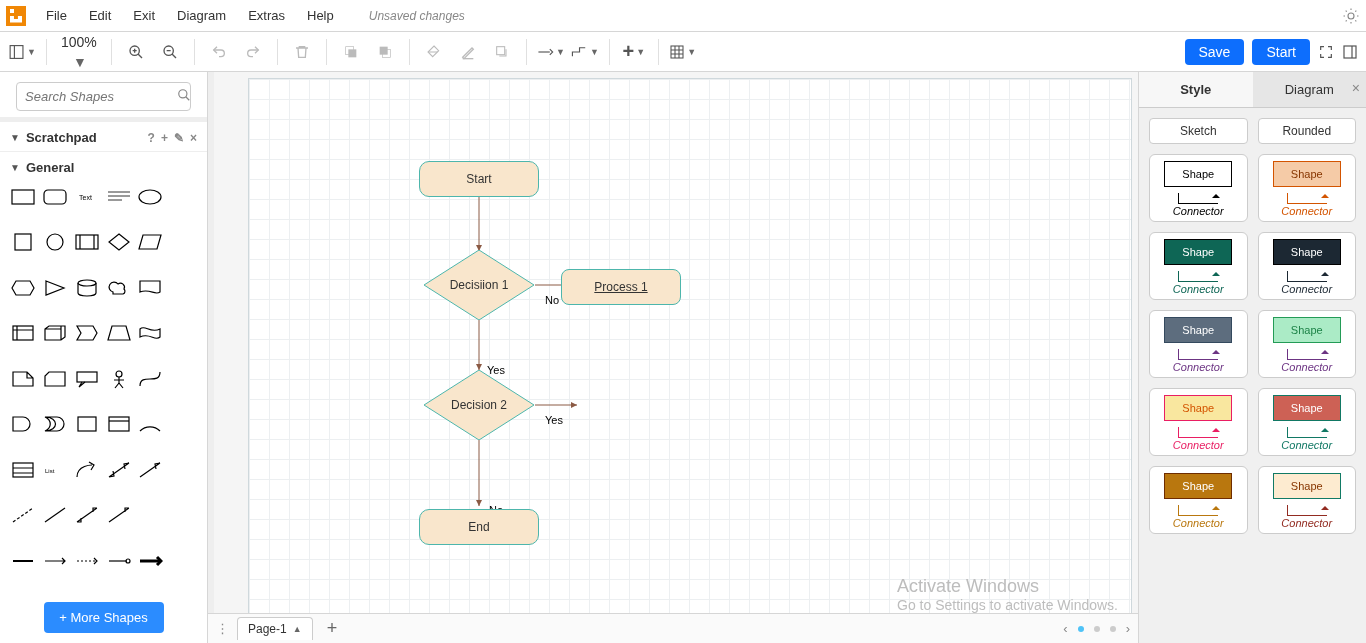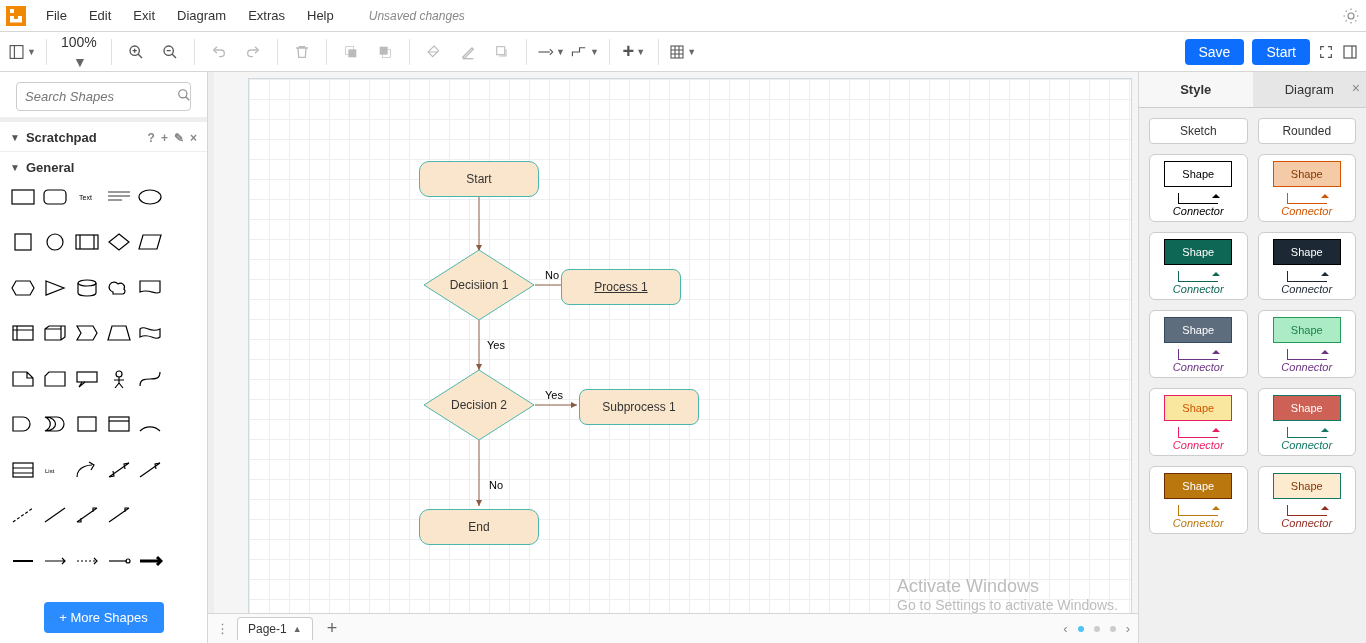--- a/index.html
+++ b/index.html
@@ -53,21 +53,21 @@
   border:1px solid #cfd8dc;}
 .vhandle{ position:absolute; left:0; top:0; bottom:0; width:6px; background:#eee;}
 
 
 .node { position:absolute; font-size:12px; display:flex; align-items:center; justify-content:center; text-align:center; }
 .rrect { background:#f9e6cc; border:1px solid #4db6ac; border-radius:10px; width:120px; height:36px;}
 .diamond { width:110px; height:70px; }
 .diamond .d-inner{ position:absolute; inset:0; display:flex; align-items:center; justify-content:center;}
 .diamond svg{ position:absolute; inset:0;}
 .proc { background:#f9e6cc; border:1px solid #4db6ac; border-radius:8px; width:120px; height:36px;}
-.edge-label{ position:absolute; font-size:11px; color:#000;}
+.edge-label{ position:absolute; font-size:11px; color:#000;margin-top:25px;}
 
 
 .right-panel { width:228px; border-left:1px solid #d6d6d6; display:flex; flex-direction:column; background:#f0f0f0;}
 .rp-tabs{ display:flex; height:36px; border-bottom:1px solid #ccc; position:relative;}
 .rp-tab{ flex:1; display:flex; align-items:center; justify-content:center; font-size:13px; cursor:pointer; background:#e6e6e6;}
 .rp-tab.active{ background:#f7f7f7; font-weight:600;}
 .rp-close{ position:absolute; right:6px; top:8px; color:#888; cursor:pointer; font-size:14px;}
 .rp-body{ padding:10px; overflow:auto; flex:1;}
 .toggle-row{ display:flex; gap:10px; margin-bottom:10px;}
 .toggle-btn{ flex:1; background:#fff; border:1px solid #ccc; border-radius:4px; padding:5px 0; text-align:center; font-size:12px; cursor:pointer;}
@@ -544,21 +544,20 @@
 
       <div class="node proc" style="left:312px; top:190px;text-decoration:underline;">Process 1</div>
 
       <div class="node diamond" style="left:175px; top:291px;">
         <svg viewBox="0 0 110 70">
             <path d="M55 0 L110 35 L55 70 L0 35 Z" fill="#f9e6cc" stroke="#4db6ac"></path>
           </svg>
         <div class="d-inner">Decision 2</div>
       </div>
 
-      <div class="node proc" style="left:330px; top:310px;">Subprocess 1</div>
 
       <div class="node rrect" style="left:170px; top:430px;">End</div>
     </div>
 
     <div class="watermark">
       <div class="t1">Activate Windows</div>
       <div>Go to Settings to activate Windows.</div>
     </div>
 
     <div class="pagebar" style="position:absolute; left:0; right:0; bottom:0;">

